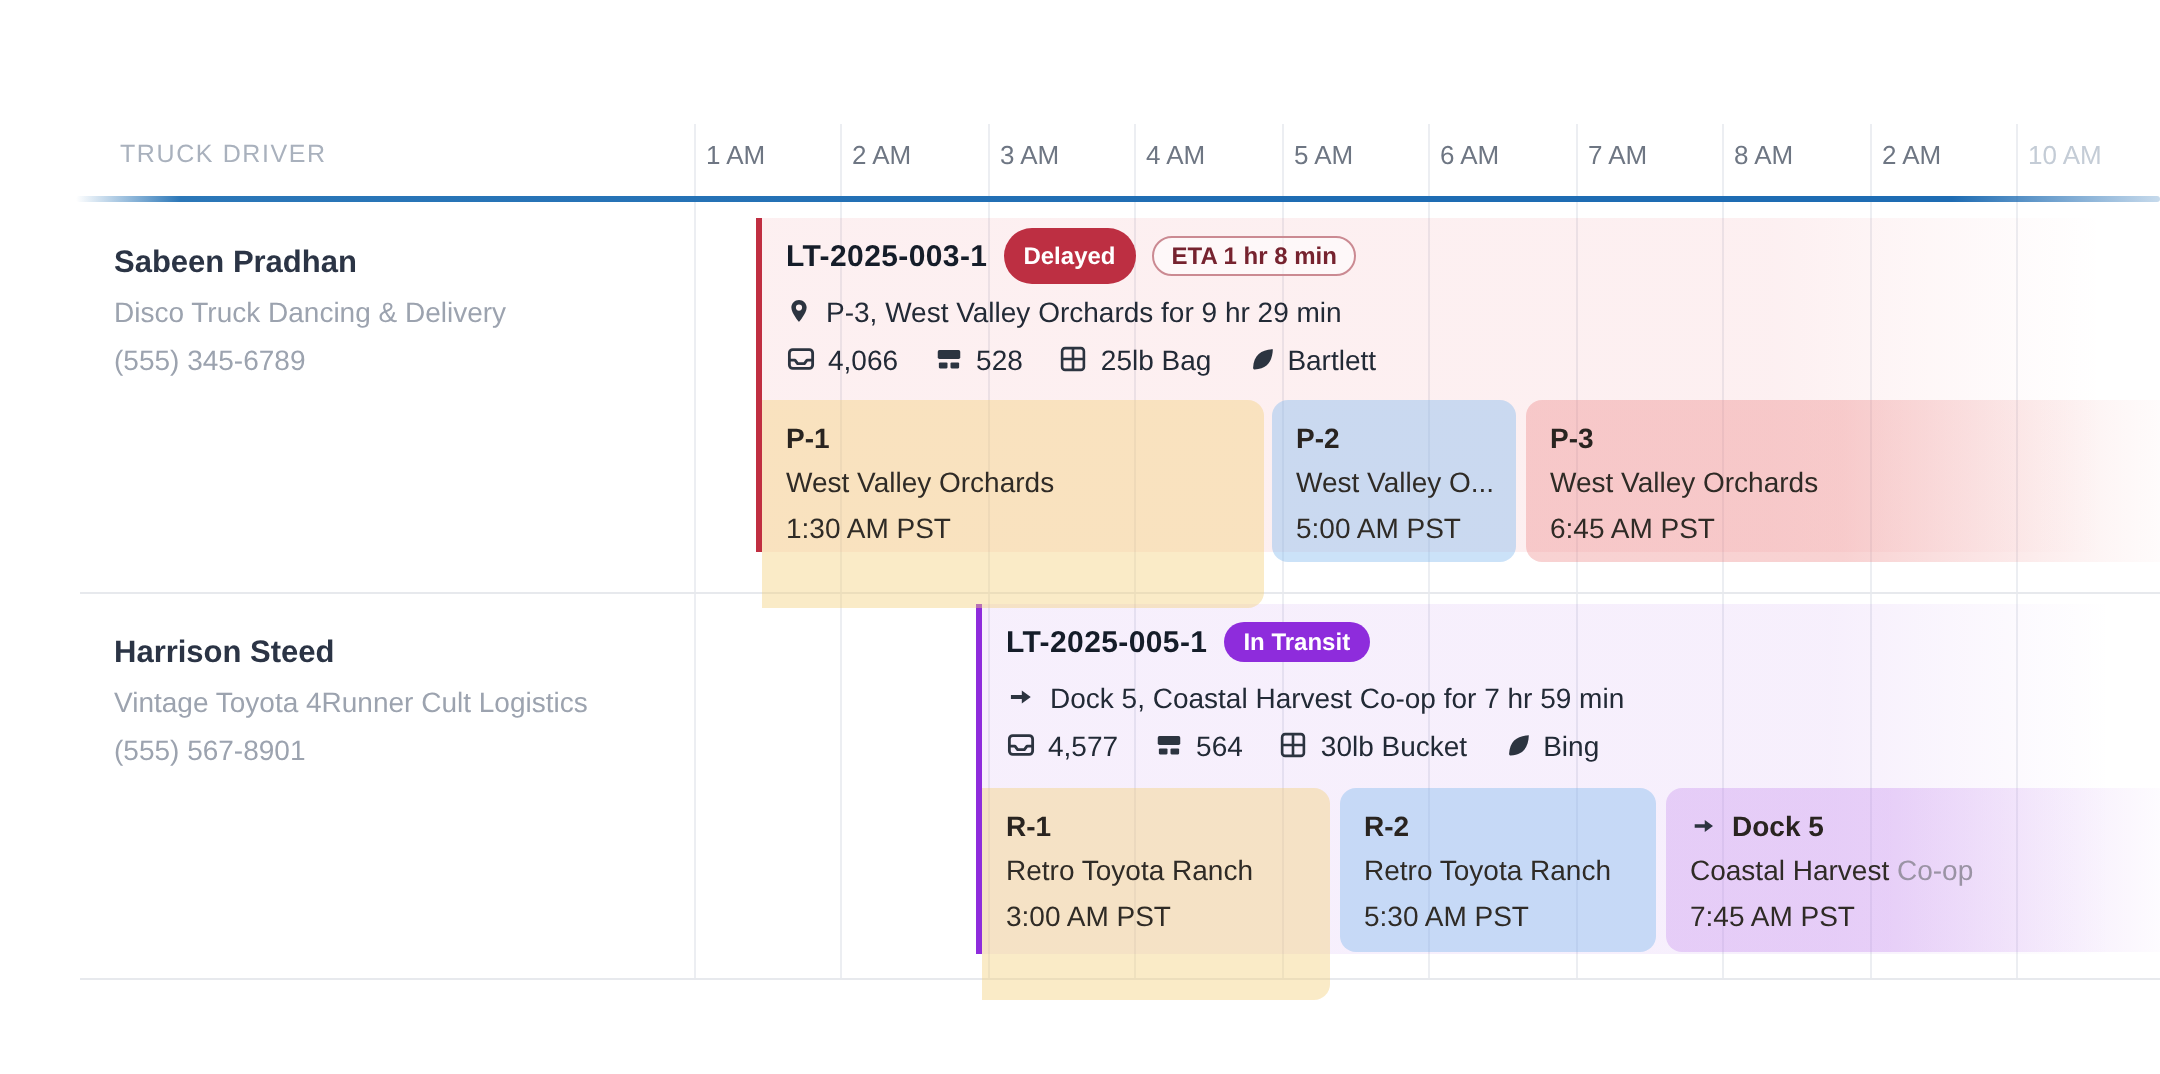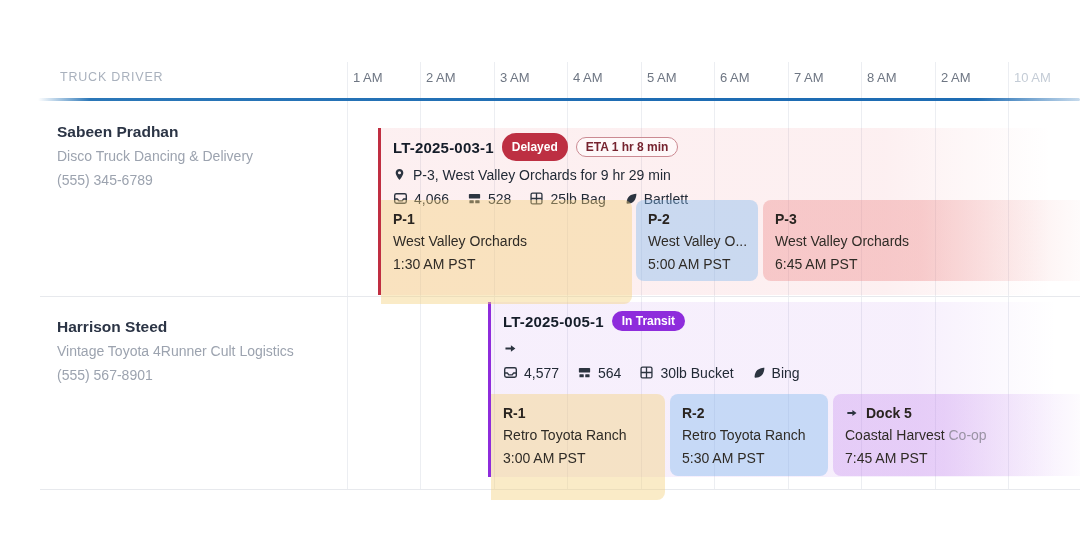--- a/index.html
+++ b/index.html
@@ -85,21 +85,21 @@
 
   <div class="hdiv" style="top:296px"></div>
   <div class="hdiv" style="top:489px"></div>
 
   <div class="driver" style="top:119px">
     <div class="driver-name">Sabeen Pradhan</div>
     <div class="driver-sub">Disco Truck Dancing &amp; Delivery</div>
     <div class="driver-sub">(555) 345-6789</div>
   </div>
 
-  <div class="trip trip-red" style="left:378px;top:128px;width:702px;height:167px">
+  <div class="trip trip-red" style="left:378px;top:109px;width:702px;height:167px">
     <div class="trip-line1">
       <span class="trip-id">LT-2025-003-1</span>
       <span class="badge badge-red">Delayed</span>
       <span class="badge badge-red-outline">ETA 1 hr 8 min</span>
     </div>
     <div class="trip-line2">
       <span class="icon">
         <svg width="13" height="15" viewBox="0 0 16 16">
             <path d="M8 1.2c-2.6 0-4.7 2.1-4.7 4.7 0 3.5 4.7 8.9 4.7 8.9s4.7-5.4 4.7-8.9C12.7 3.3 10.6 1.2 8 1.2zm0 6.6a1.9 1.9 0 1 1 0-3.8 1.9 1.9 0 0 1 0 3.8z" fill="#2c3440"></path>
           </svg>
@@ -172,20 +172,21 @@
     <div class="trip-line1">
       <span class="trip-id">LT-2025-005-1</span>
       <span class="badge badge-purple">In Transit</span>
     </div>
     <div class="trip-line2">
       <span class="icon">
         <svg width="15" height="13" viewBox="0 0 16 16">
             <path d="M1.8 6.8h6.7V4L14 8l-5.5 4V9.2H1.8V6.8z" fill="#2c3440"></path>
           </svg>
       </span>
+      <span>Dock 5, Coastal Harvest Co-op for 7 hr 59 min</span>
     </div>
     <div class="trip-line3">
       <span class="stat">
         <span class="icon">
           <svg width="15" height="15" viewBox="0 0 16 16" fill="none" stroke="#2c3440" stroke-width="1.5" stroke-linejoin="round">
               <rect x="1.8" y="3" width="12.4" height="10" rx="1.8"></rect>
               <path d="M1.8 8.6h3l1.4 1.9h3.6l1.4-1.9h3"></path>
             </svg>
         </span>
         <span>4,577</span>

